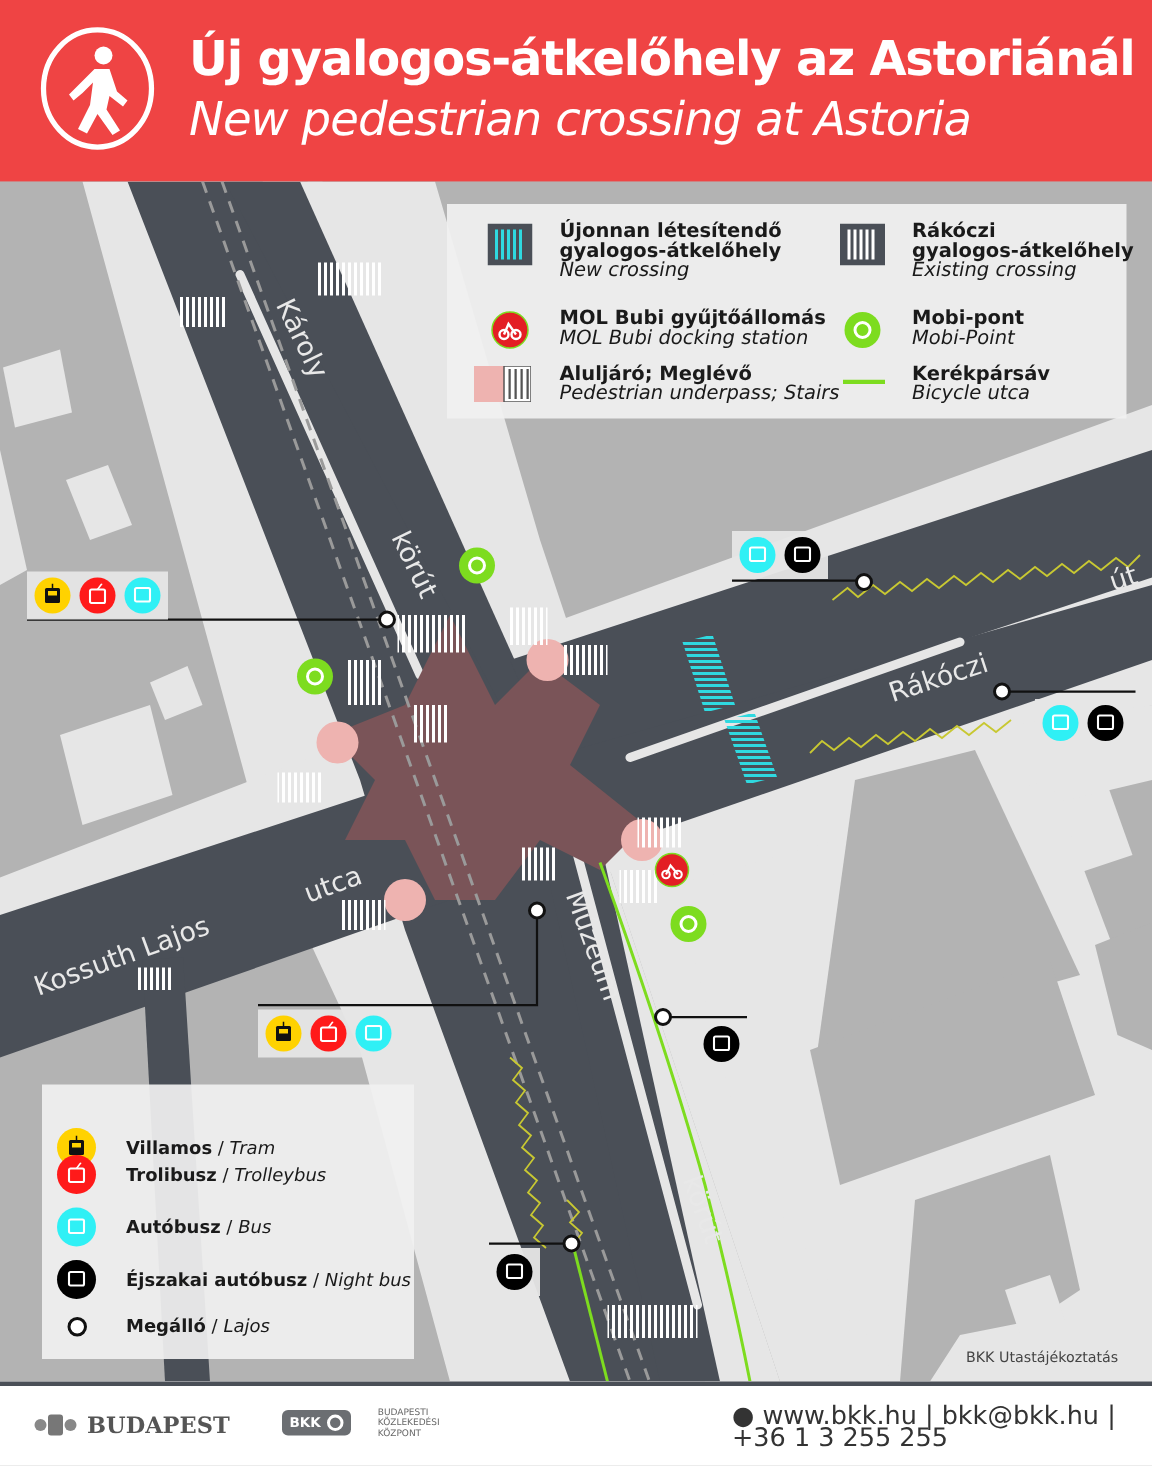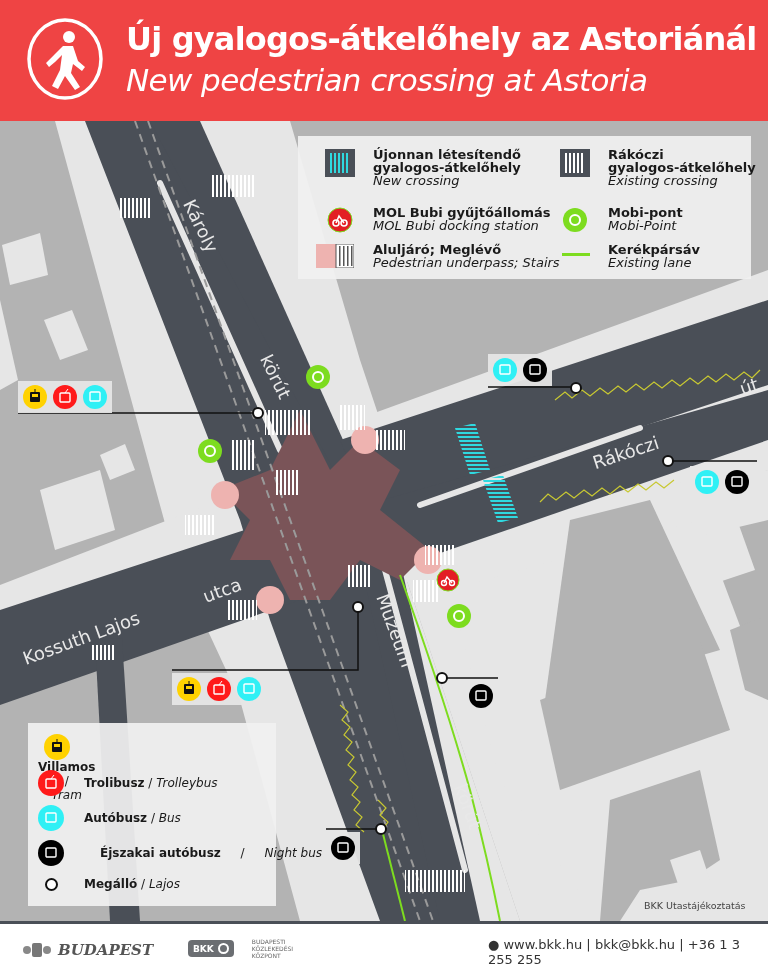--- a/index.html
+++ b/index.html
@@ -14,26 +14,26 @@
   .legend-top{left:298px;top:136px;width:453px;height:143px;}
   .lg-item{position:absolute;font-size:13px;line-height:13px;white-space:nowrap;}
   .lg-item b{font-weight:bold;display:block;}
   .lg-item i{display:block;}
   .legend-bottom{left:28px;top:723px;width:248px;height:183px;}
   .lb-row{position:absolute;left:10px;height:28px;display:flex;align-items:center;font-size:12px;white-space:nowrap;}
   .lb-row .ic{width:26px;display:flex;justify-content:center;margin-right:20px;}
   .circ{width:24px;height:24px;border-radius:50%;display:flex;align-items:center;justify-content:center;}
   .stopbox{position:absolute;background:rgba(230,230,230,0.95);display:flex;gap:6px;padding:4px 5px;}
   .footer{position:absolute;left:0;top:921px;width:768px;height:56px;background:#fff;border-top:3px solid #4a4f57;}
-  .f-bud{position:absolute;left:22px;top:16px;font-family:"DejaVu Serif","Liberation Serif",serif;font-weight:bold;font-size:15px;color:#555;display:flex;align-items:center;gap:6px;font-style:italic;}
+  .f-bud{position:absolute;left:22px;top:16px;font-family:"DejaVu Serif","Liberation Serif",serif;font-weight:bold;font-size:15px;color:#555;display:flex;align-items:center;gap:6px;}
   .f-bkk{position:absolute;left:188px;top:14px;display:flex;align-items:center;gap:18px;}
   .bkk-badge{background:#6b6e72;color:#fff;font-size:9px;font-weight:bold;padding:3px 5px;border-radius:4px;display:flex;align-items:center;gap:4px;}
   .bkk-ring{width:11px;height:11px;border:2.5px solid #fff;border-radius:50%;box-sizing:border-box;}
   .bkk-sub{font-size:6px;line-height:7px;color:#666;}
-  .f-contact{position:absolute;left:488px;top:13px;font-size:13px;line-height:15px;color:#333;}
+  .f-contact{position:absolute;left:488px;top:13px;font-size:17px;line-height:15px;color:#333;}
   .credit{position:absolute;left:644px;top:900px;font-size:9.5px;color:#444;}
   .rlabel{position:absolute;color:#e8e8e8;font-size:18px;white-space:nowrap;transform-origin:left top;}
 </style>
 </head>
 <body>
 
 <div class="header">
   <svg class="ped" viewBox="0 0 80 84">
     <ellipse cx="40" cy="42" rx="36" ry="39" fill="none" stroke="#fff" stroke-width="3.5"></ellipse>
     <circle cx="44" cy="20" r="6" fill="#fff"></circle>
@@ -317,26 +317,26 @@
   </svg>
   <div class="lg-item" style="left:75px;top:107px;">
     <b>Aluljáró; Meglévő</b>
       <i>Pedestrian underpass; Stairs</i>
   </div>
   <svg style="position:absolute;left:264px;top:117px;" width="28" height="4">
     <rect width="28" height="3" fill="#7ddc1f"></rect>
   </svg>
   <div class="lg-item" style="left:310px;top:107px;">
     <b>Kerékpársáv</b>
-      <i>Existing lane</i>
+      <i>Bicycle utca</i>
   </div>
 </div>
 
 <div class="legend legend-bottom">
-  <div class="lb-row" style="top:11px;flex-direction:column;">
+  <div class="lb-row" style="top:28px;">
     <span class="ic">
         <span class="circ" style="background:#ffd200;width:26px;height:26px;">
           <svg width="14" height="16" viewBox="0 0 14 16">
             <rect x="2" y="3" width="10" height="10" rx="1" fill="#111"></rect>
             <rect x="4" y="5" width="6" height="3" fill="#ffd200"></rect>
             <line x1="7" y1="0" x2="7" y2="3" stroke="#111"></line>
           </svg>
         </span>
       </span>
     <b>Villamos</b>
@@ -361,21 +361,21 @@
         <span class="circ" style="background:#2ff0f5;width:26px;height:26px;">
           <svg width="14" height="14" viewBox="0 0 14 14">
             <rect x="2" y="2" width="10" height="9" rx="1" fill="none" stroke="#fff" stroke-width="1.4"></rect>
           </svg>
         </span>
       </span>
     <b>Autóbusz</b>
       <span style="white-space:pre;"> / </span>
       <i>Bus</i>
   </div>
-  <div class="lb-row" style="top:116px;gap:16px;">
+  <div class="lb-row" style="top:116px;">
     <span class="ic">
         <span class="circ" style="background:#000;width:26px;height:26px;">
           <svg width="14" height="14" viewBox="0 0 14 14">
             <rect x="2" y="2" width="10" height="9" rx="1" fill="none" stroke="#fff" stroke-width="1.4"></rect>
           </svg>
         </span>
       </span>
     <b>Éjszakai autóbusz</b>
       <span style="white-space:pre;"> / </span>
       <i>Night bus</i>

